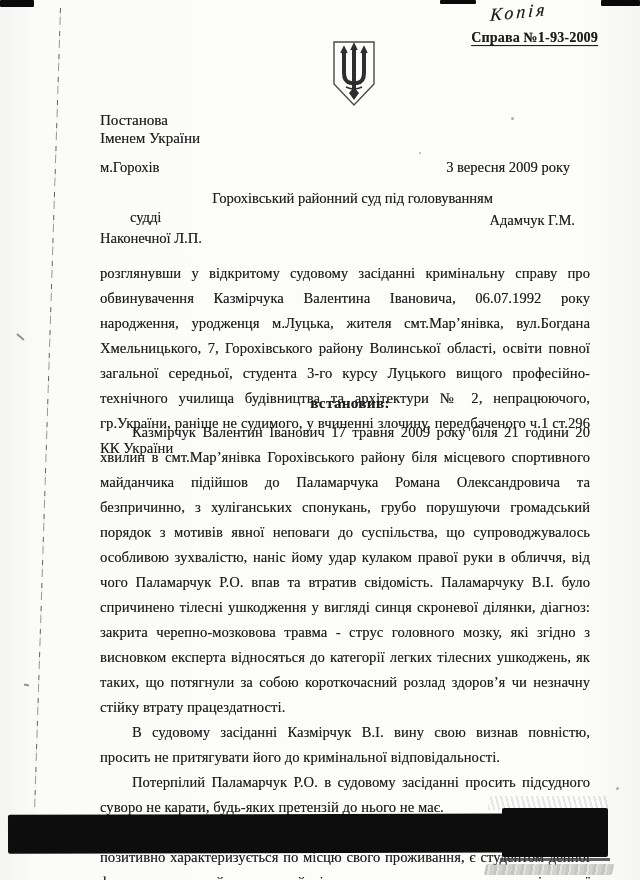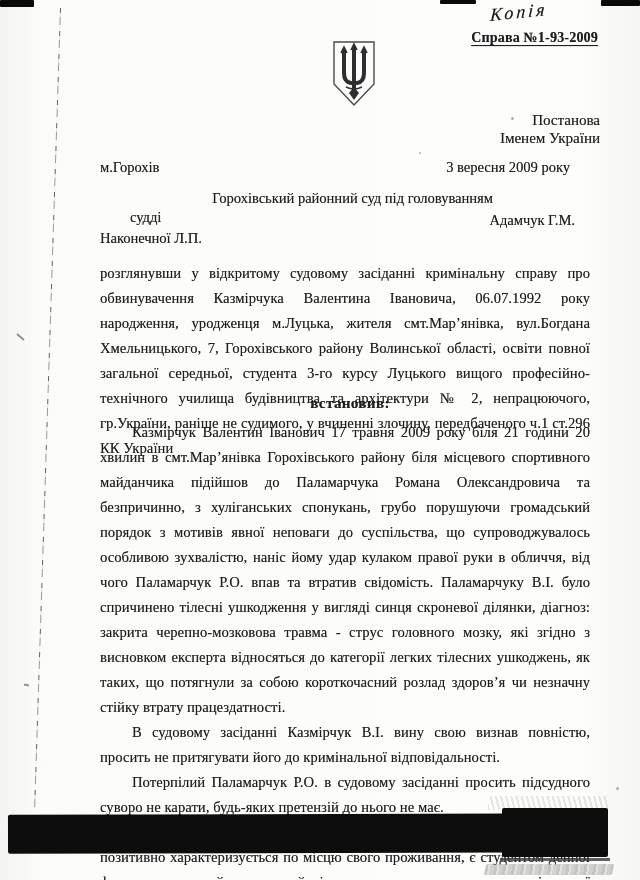--- a/index.html
+++ b/index.html
@@ -20,21 +20,21 @@
   }
   .copy-note{
     right:92px;top:2px;font-size:18px;font-style:italic;
     letter-spacing:3px;transform:rotate(-6deg) skewX(-10deg);color:#1b1b1b;
   }
   .case-number{
     right:42px;top:30px;font-size:14px;font-weight:bold;
     text-decoration:underline;text-underline-offset:3px;letter-spacing:.2px;
   }
   .emblem{position:absolute;left:330px;top:40px;}
-  .center-band{left:100px;width:500px;text-align:right;font-size:15px;line-height:18px;}
+  .center-band{left:100px;width:500px;text-align:left;font-size:15px;line-height:18px;}
   .city-date{left:100px;top:159px;width:470px;display:flex;justify-content:space-between;font-size:14.5px;}
   .court-block{left:100px;top:189px;width:475px;font-size:14.5px;line-height:18.6px;}
   .court-intro{margin-left:30px;text-align:center;}
   .prow{display:flex;justify-content:space-between;}
   .prole{margin-left:30px;text-align:right;}
   .pname{position:relative;top:3px;text-align:right;}
   .preamble{left:100px;top:261px;width:490px;}
   .heading{left:100px;top:395px;width:500px;text-align:center;font-size:15px;font-weight:bold;letter-spacing:.4px;}
   .bodytext{left:100px;top:420px;width:490px;}
   p.par{margin:0;text-indent:32px;text-align:justify;font-size:14.5px;line-height:25px;letter-spacing:.1px;}

